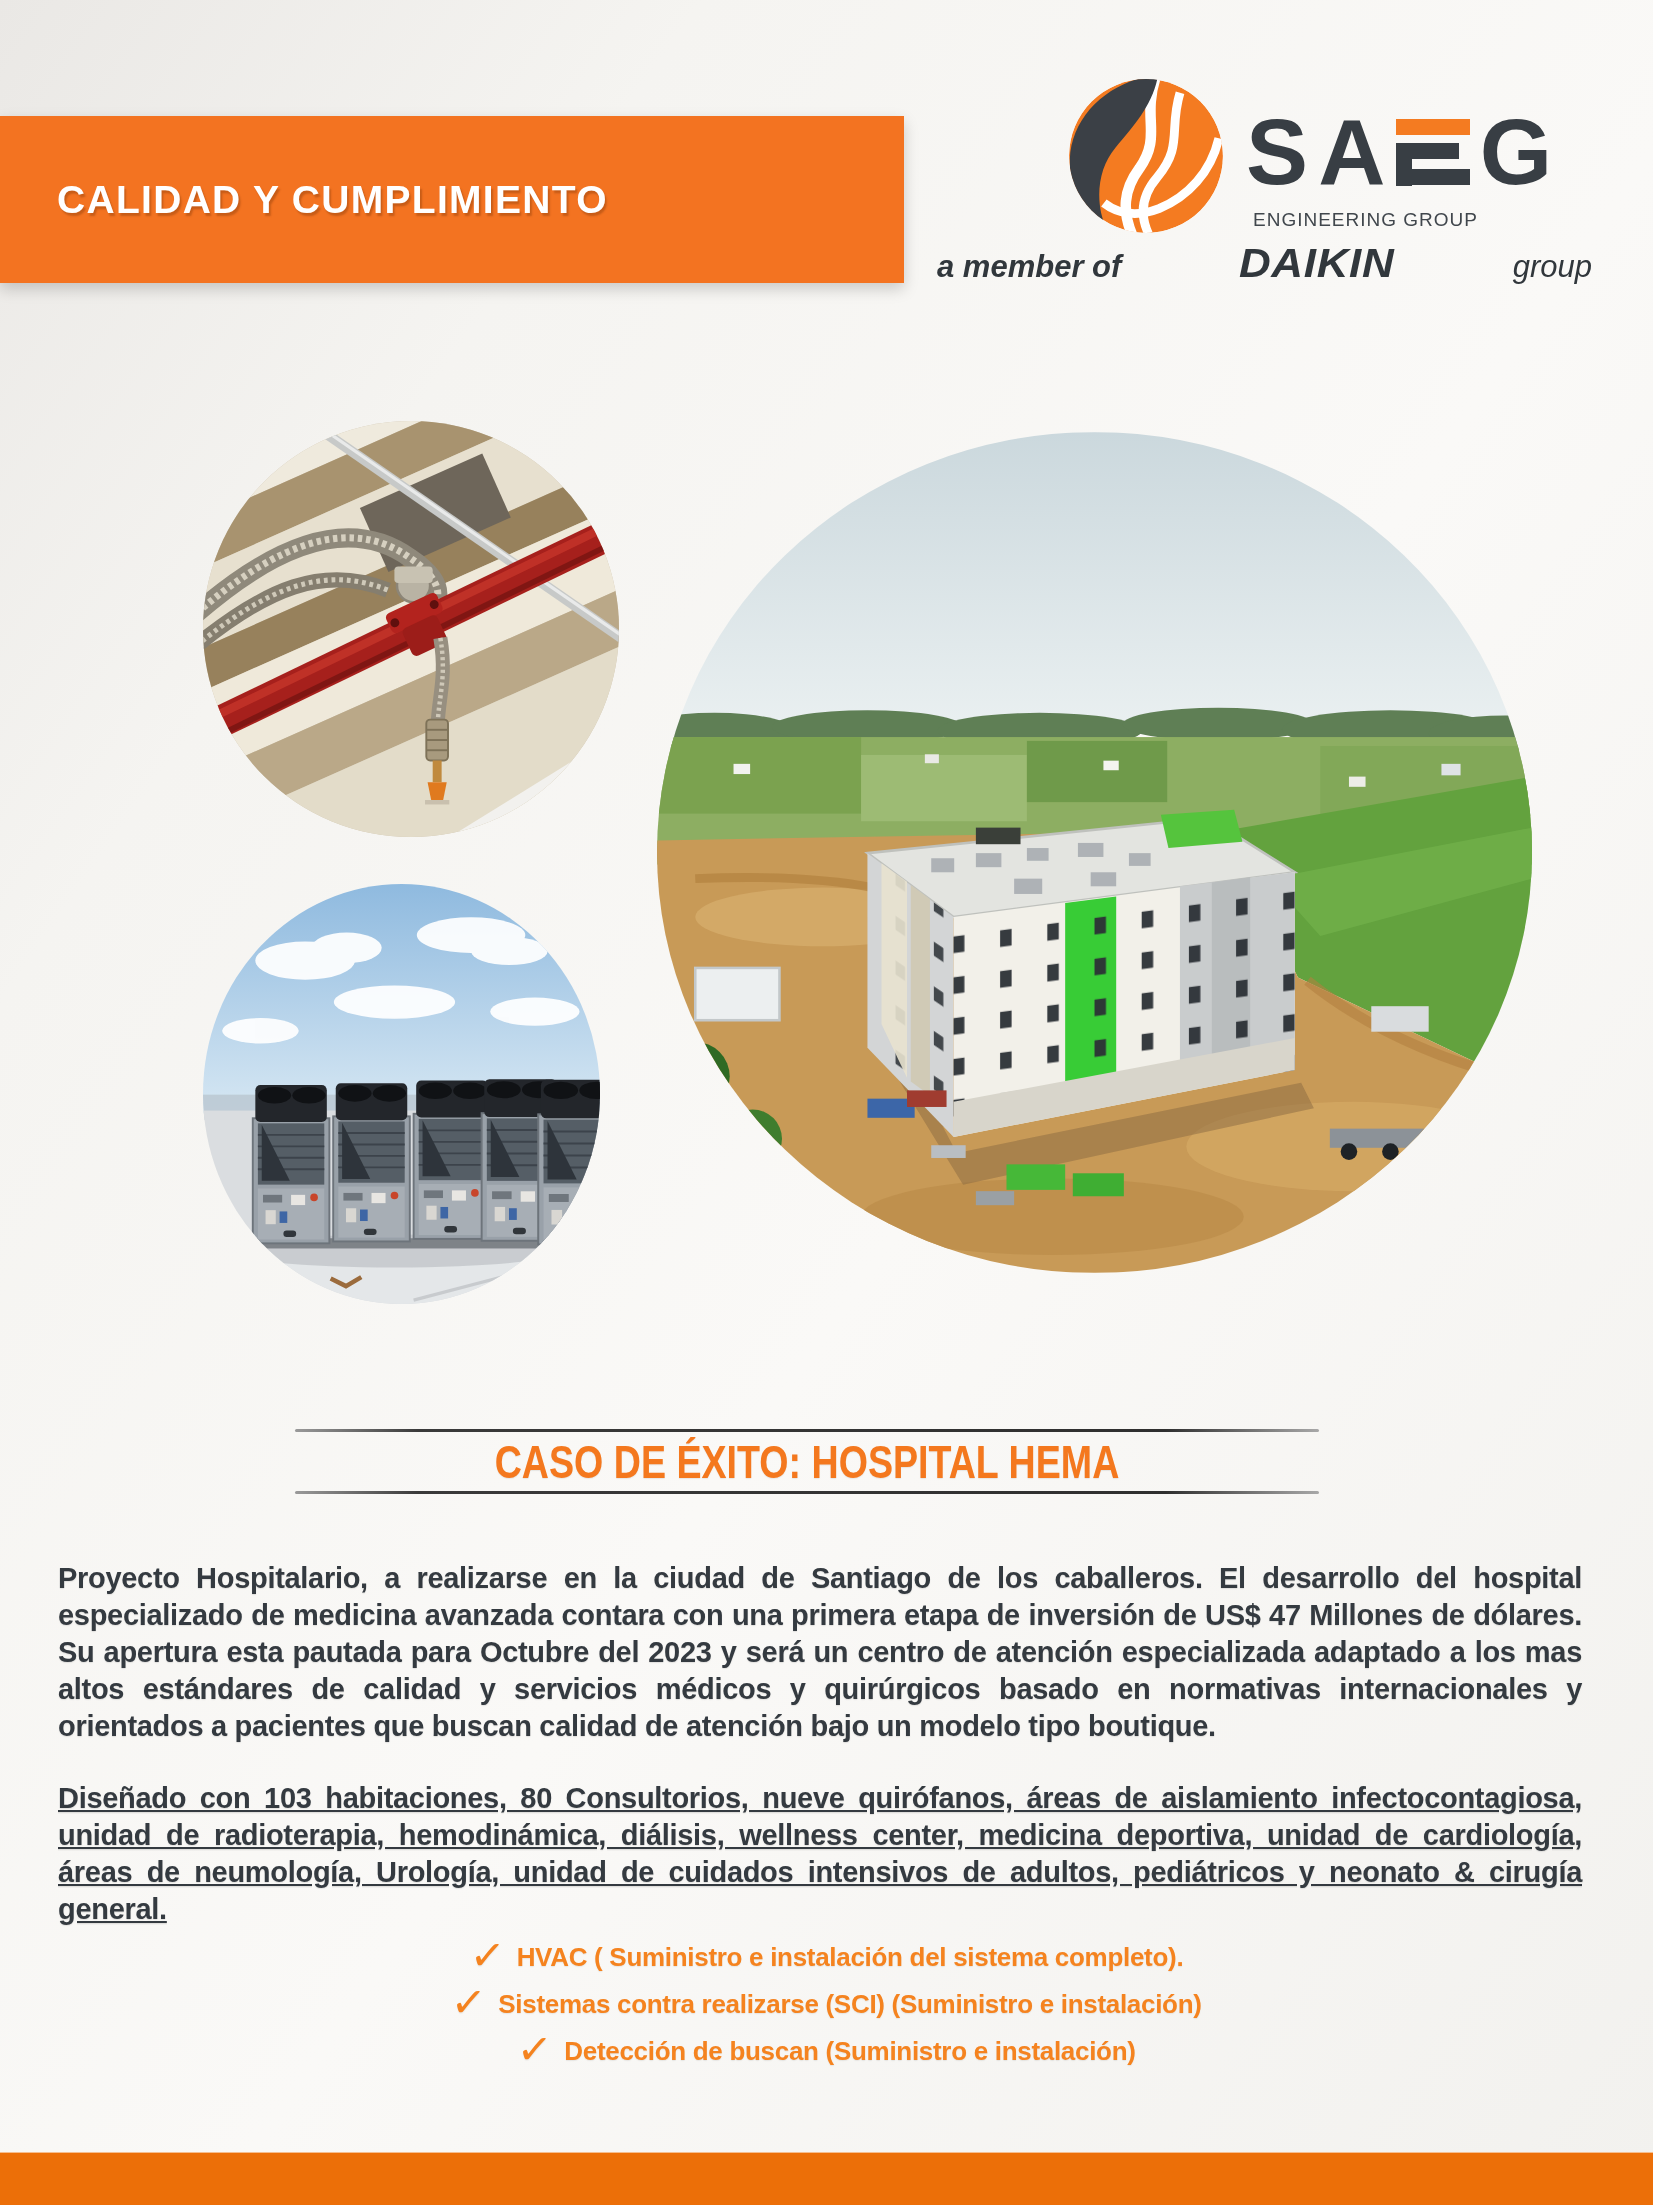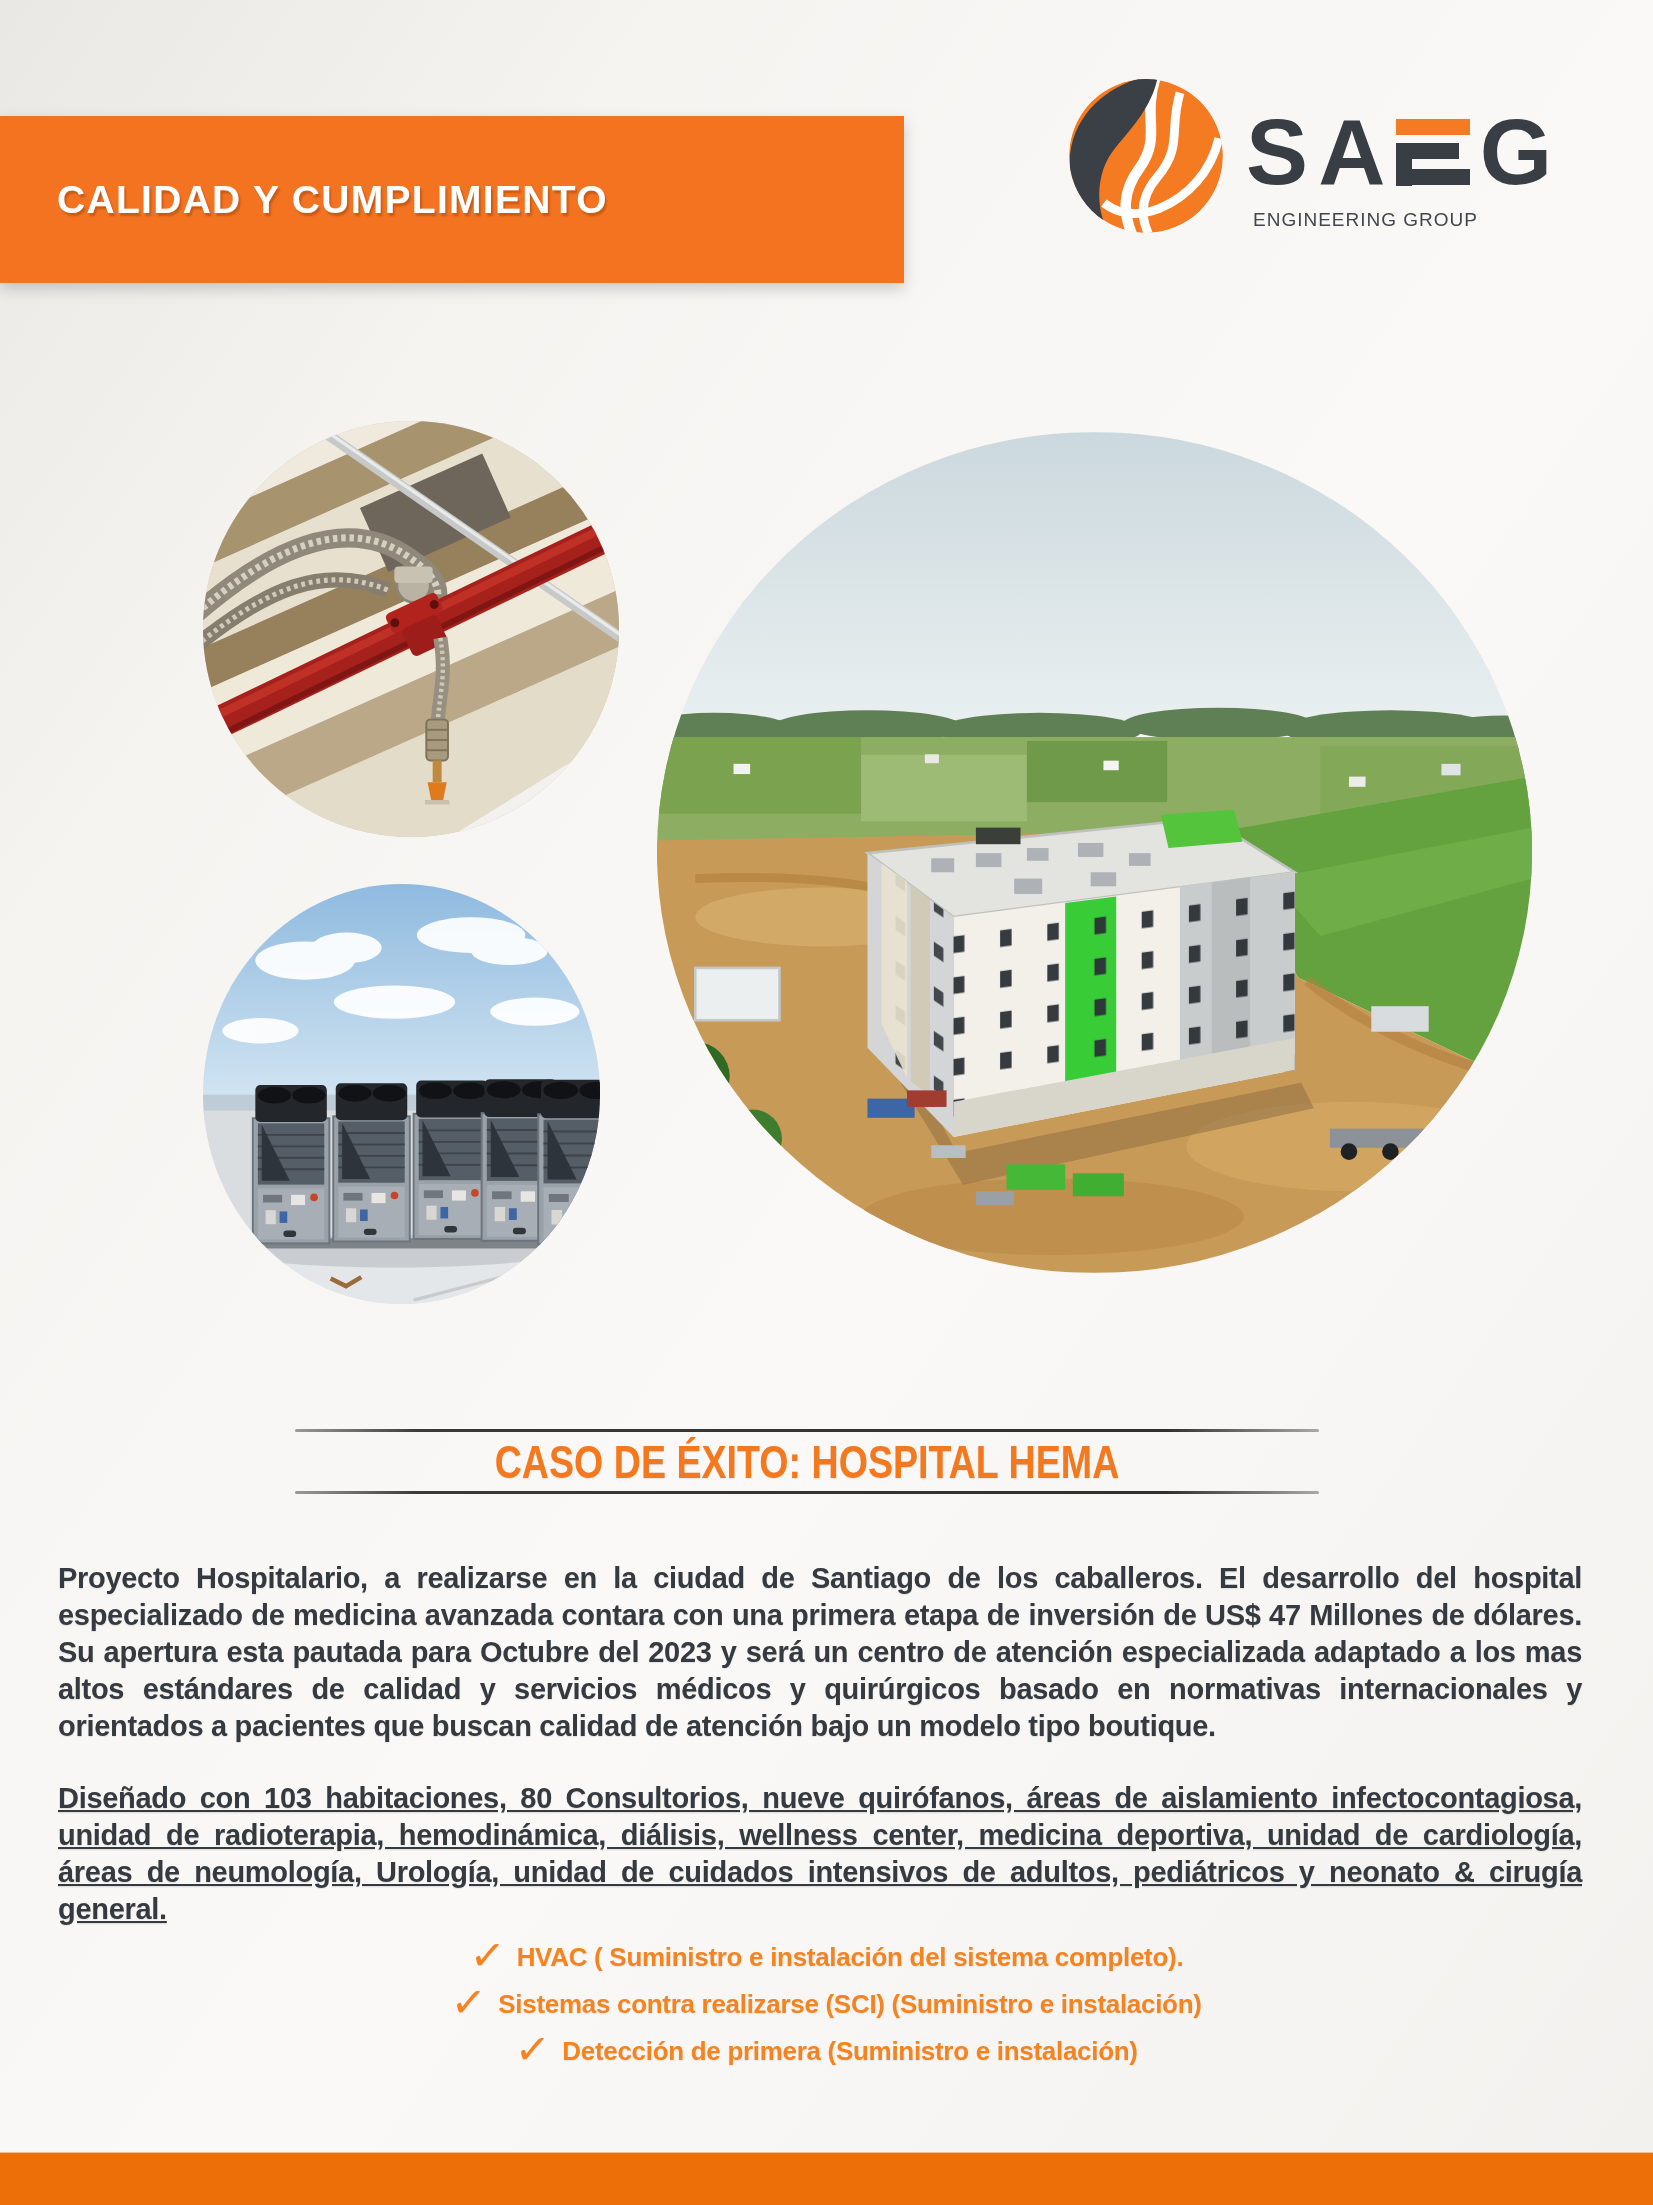--- a/index.html
+++ b/index.html
@@ -102,20 +102,25 @@
     <span class="ltr">A</span>
     <span class="e-glyph">
       <div class="e-top"></div>
       <div class="e-stem"></div>
       <div class="e-mid"></div>
       <div class="e-bot"></div>
     </span>
     <span class="ltr">G</span>
   </div>
   <div class="eng-group">ENGINEERING GROUP</div>
+  <div class="member-row">
+    <span class="member-prefix">a member of</span>
+    <span class="member-brand">DAIKIN</span>
+    <span class="member-suffix">group</span>
+  </div>
 
   <div class="photo photo-pipes">
     <svg viewBox="0 0 652 652">
       <rect width="652" height="652" fill="#CDC2AD"></rect>
       <g transform="rotate(-24 326 326)">
         <rect x="-250" y="-60" width="1150" height="95" fill="#EFEADD"></rect>
         <rect x="-250" y="35" width="1150" height="70" fill="#A8936F"></rect>
         <rect x="-250" y="105" width="1150" height="115" fill="#E7E0CF"></rect>
         <rect x="-250" y="220" width="1150" height="62" fill="#97815C"></rect>
         <rect x="-250" y="282" width="1150" height="120" fill="#EFE9DA"></rect>
@@ -326,20 +331,20 @@
     <div class="check-item">
       <span class="check-mark">✓</span>
       <span>HVAC ( Suministro e instalación del sistema completo).</span>
     </div>
     <div class="check-item">
       <span class="check-mark">✓</span>
       <span>Sistemas contra realizarse (SCI) (Suministro e instalación)</span>
     </div>
     <div class="check-item">
       <span class="check-mark">✓</span>
-      <span>Detección de primera (Suministro e instalación)</span>
+      <span>Detección de buscan (Suministro e instalación)</span>
     </div>
   </div>
 
   <div class="bottom-bar"></div>
 
 </div>
 
 
 </body></html>

